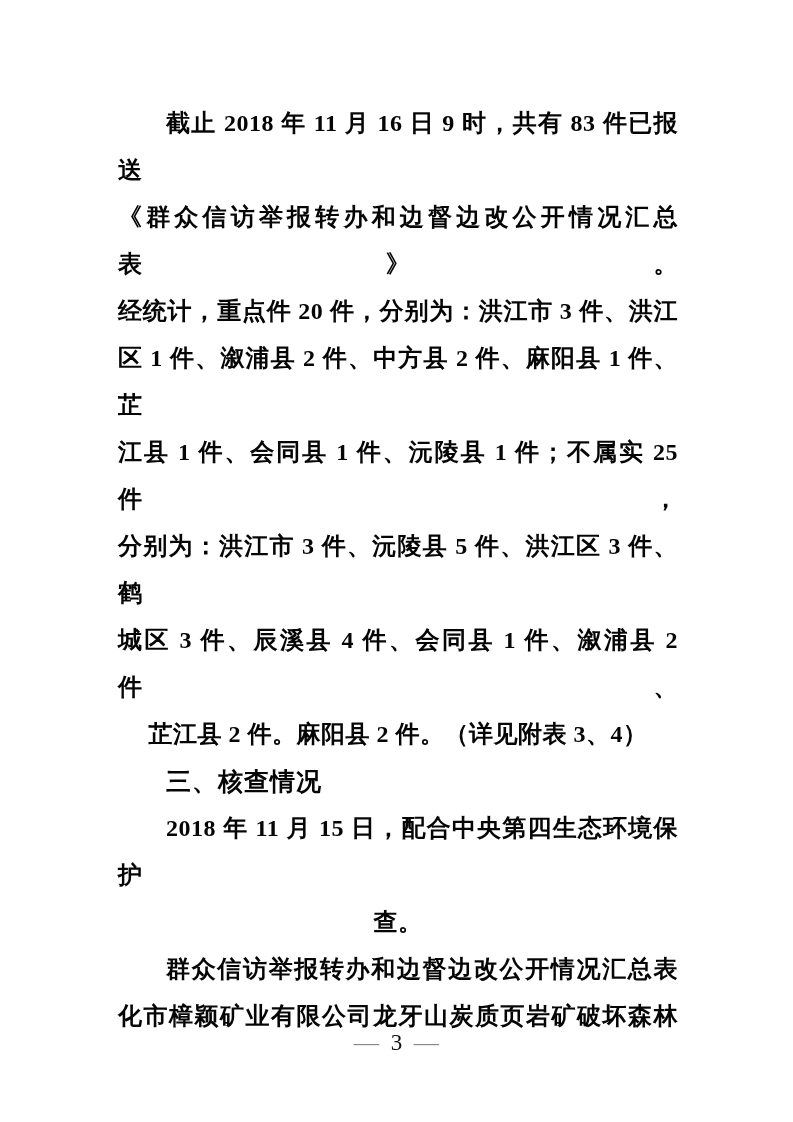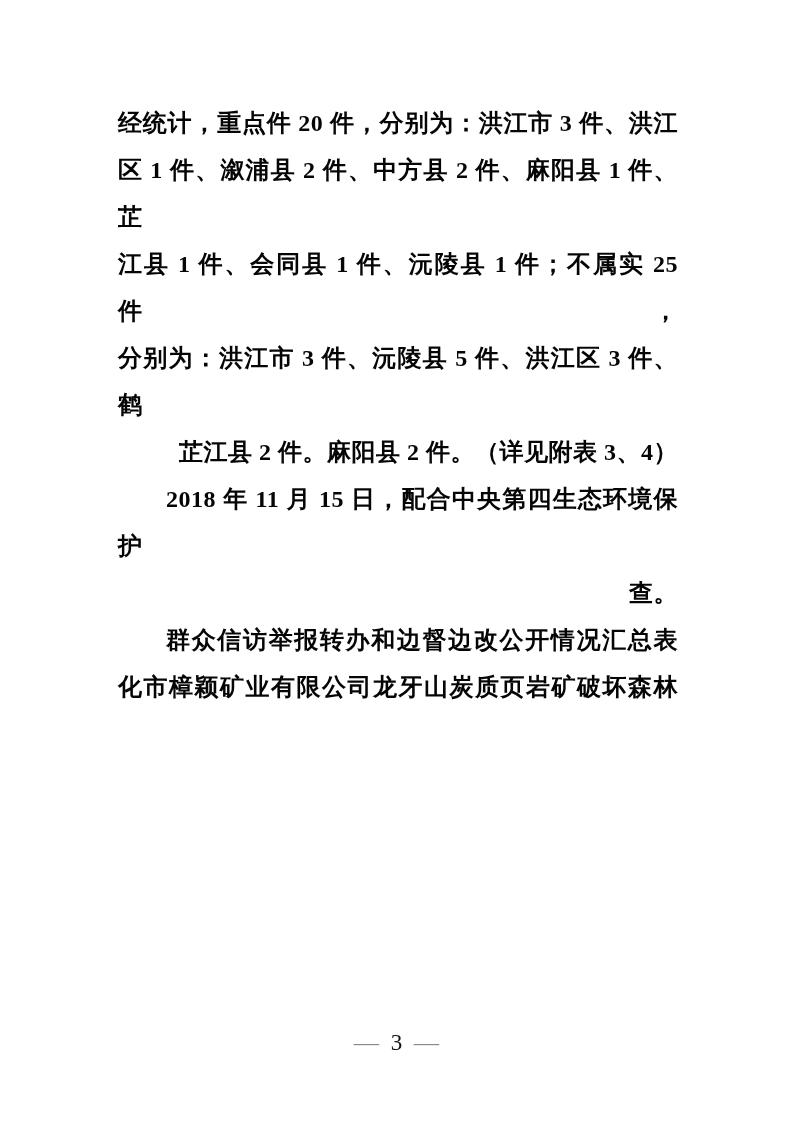--- a/index.html
+++ b/index.html
@@ -16,21 +16,21 @@
     position: absolute;
     left: 118px;
     top: 100px;
     width: 560px;
     font-size: 24px;
     line-height: 47px;
     font-weight: 600;
     color: #050505;
     letter-spacing: 0.5px;
   }
-  .ln { min-height: 47px; text-align: right; }
+  .ln { min-height: 47px; text-align: center; }
   .ln.j { text-align: justify; text-align-last: justify; }
   .ln.indent { text-indent: 48px; }
   .ln.heading {
     font-family: "Liberation Sans", "DejaVu Sans", sans-serif;
     font-weight: 700;
     font-size: 25px;
     letter-spacing: 1px;
     text-align: left;
     text-align-last: left;
   }
@@ -48,25 +48,29 @@
   }
   .footer .dash { color: #8a8a8a; font-weight: 400; transform: scaleX(1.1); }
   .footer .num { color: #111111; font-weight: 400; }
 </style>
 </head>
 <body>
 
 <div class="page">
 
   <div class="textblock">
+    <div class="ln j indent">截止 2018 年 11 月 16 日 9 时，共有 83 件已报送</div>
+    <div class="ln j">《群众信访举报转办和边督边改公开情况汇总表》。</div>
     <div class="ln j">经统计，重点件 20 件，分别为：洪江市 3 件、洪江</div>
     <div class="ln j">区 1 件、溆浦县 2 件、中方县 2 件、麻阳县 1 件、芷</div>
     <div class="ln j">江县 1 件、会同县 1 件、沅陵县 1 件；不属实 25 件，</div>
     <div class="ln j">分别为：洪江市 3 件、沅陵县 5 件、洪江区 3 件、鹤</div>
+    <div class="ln j">城区 3 件、辰溪县 4 件、会同县 1 件、溆浦县 2 件、</div>
     <div class="ln">芷江县 2 件。麻阳县 2 件。（详见附表 3、4）</div>
+    <div class="ln heading indent">三、核查情况</div>
     <div class="ln j indent">2018 年 11 月 15 日，配合中央第四生态环境保护</div>
     <div class="ln">查。</div>
     <div class="ln j indent">群众信访举报转办和边督边改公开情况汇总表</div>
     <div class="ln j">化市樟颖矿业有限公司龙牙山炭质页岩矿破坏森林</div>
 
   </div>
 
   <div class="footer">
     <span class="dash">—</span>
     <span class="num">3</span>

